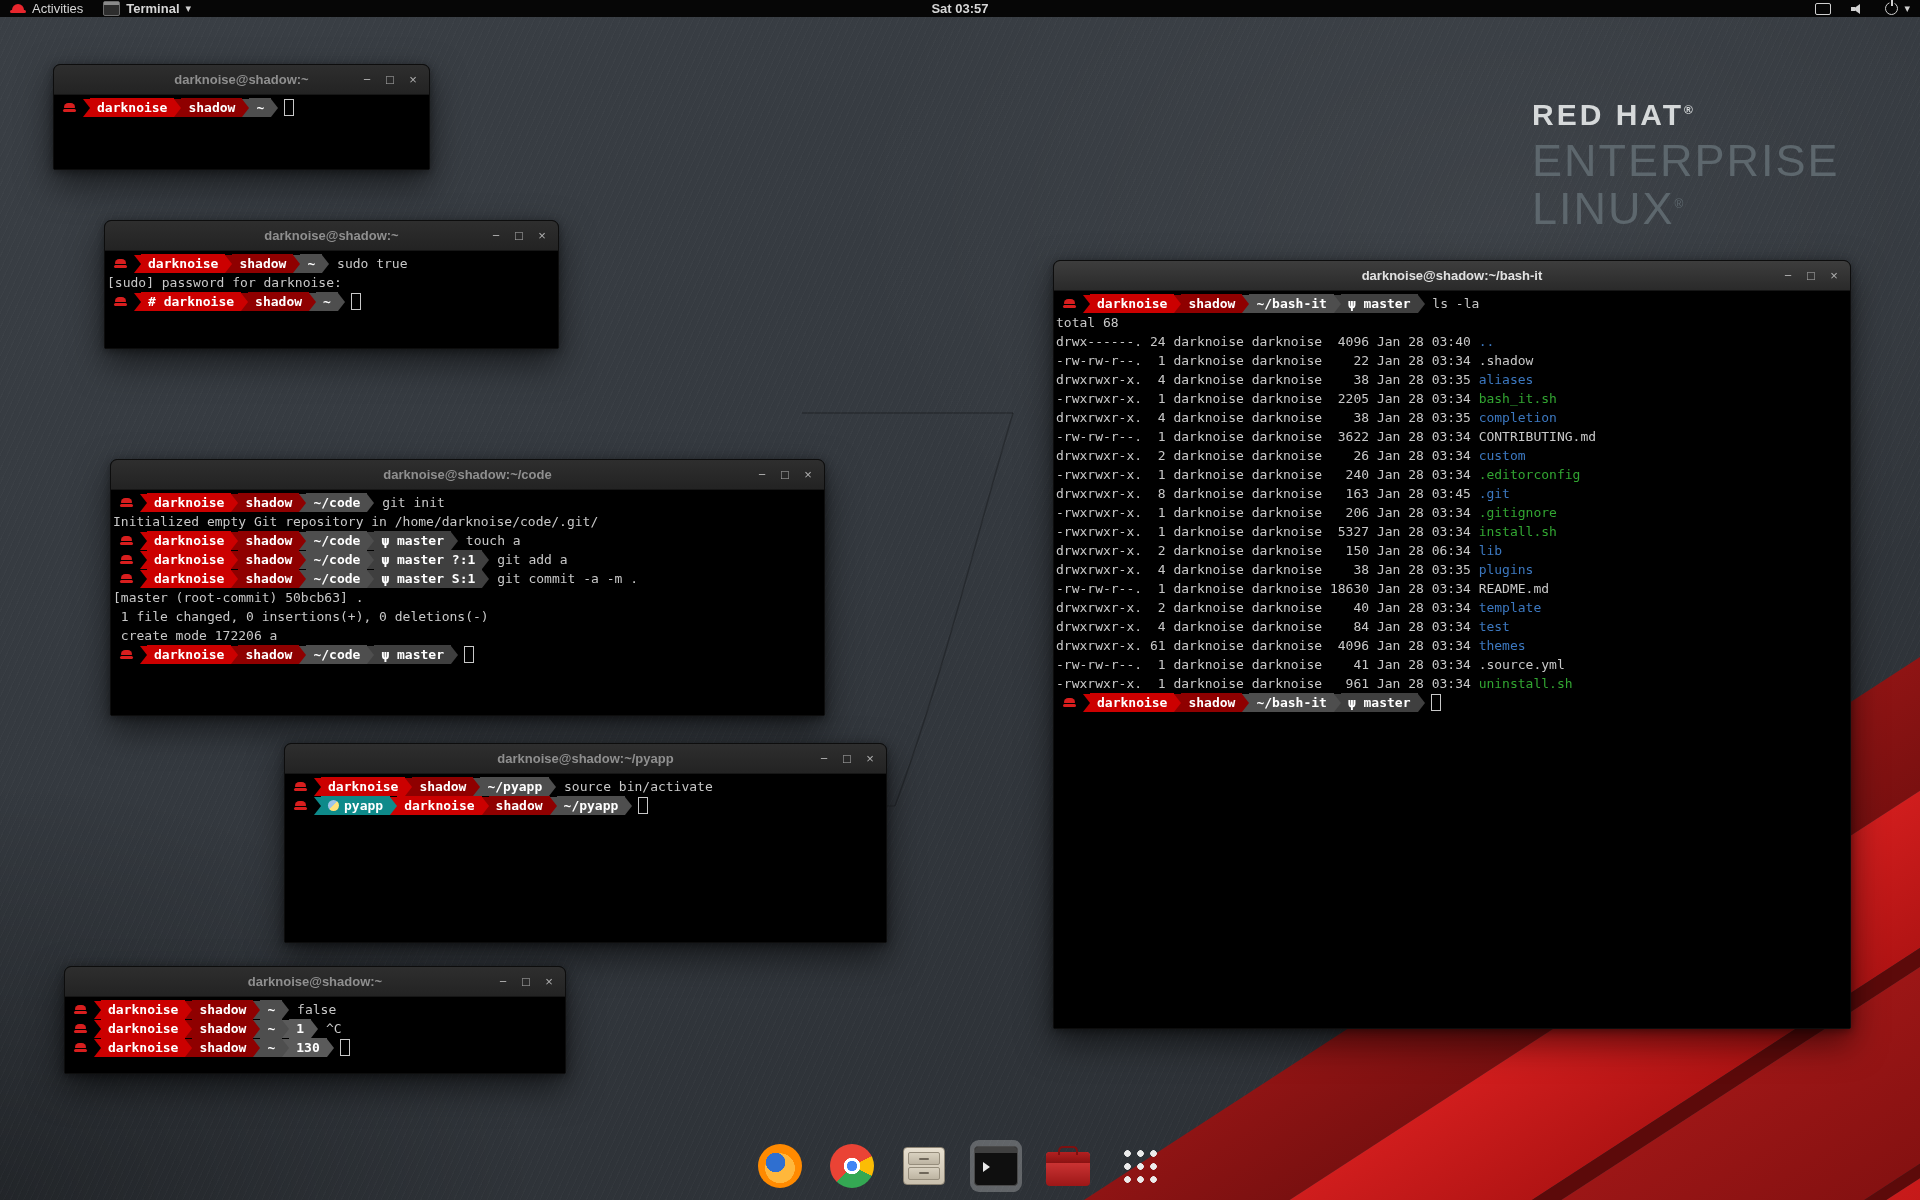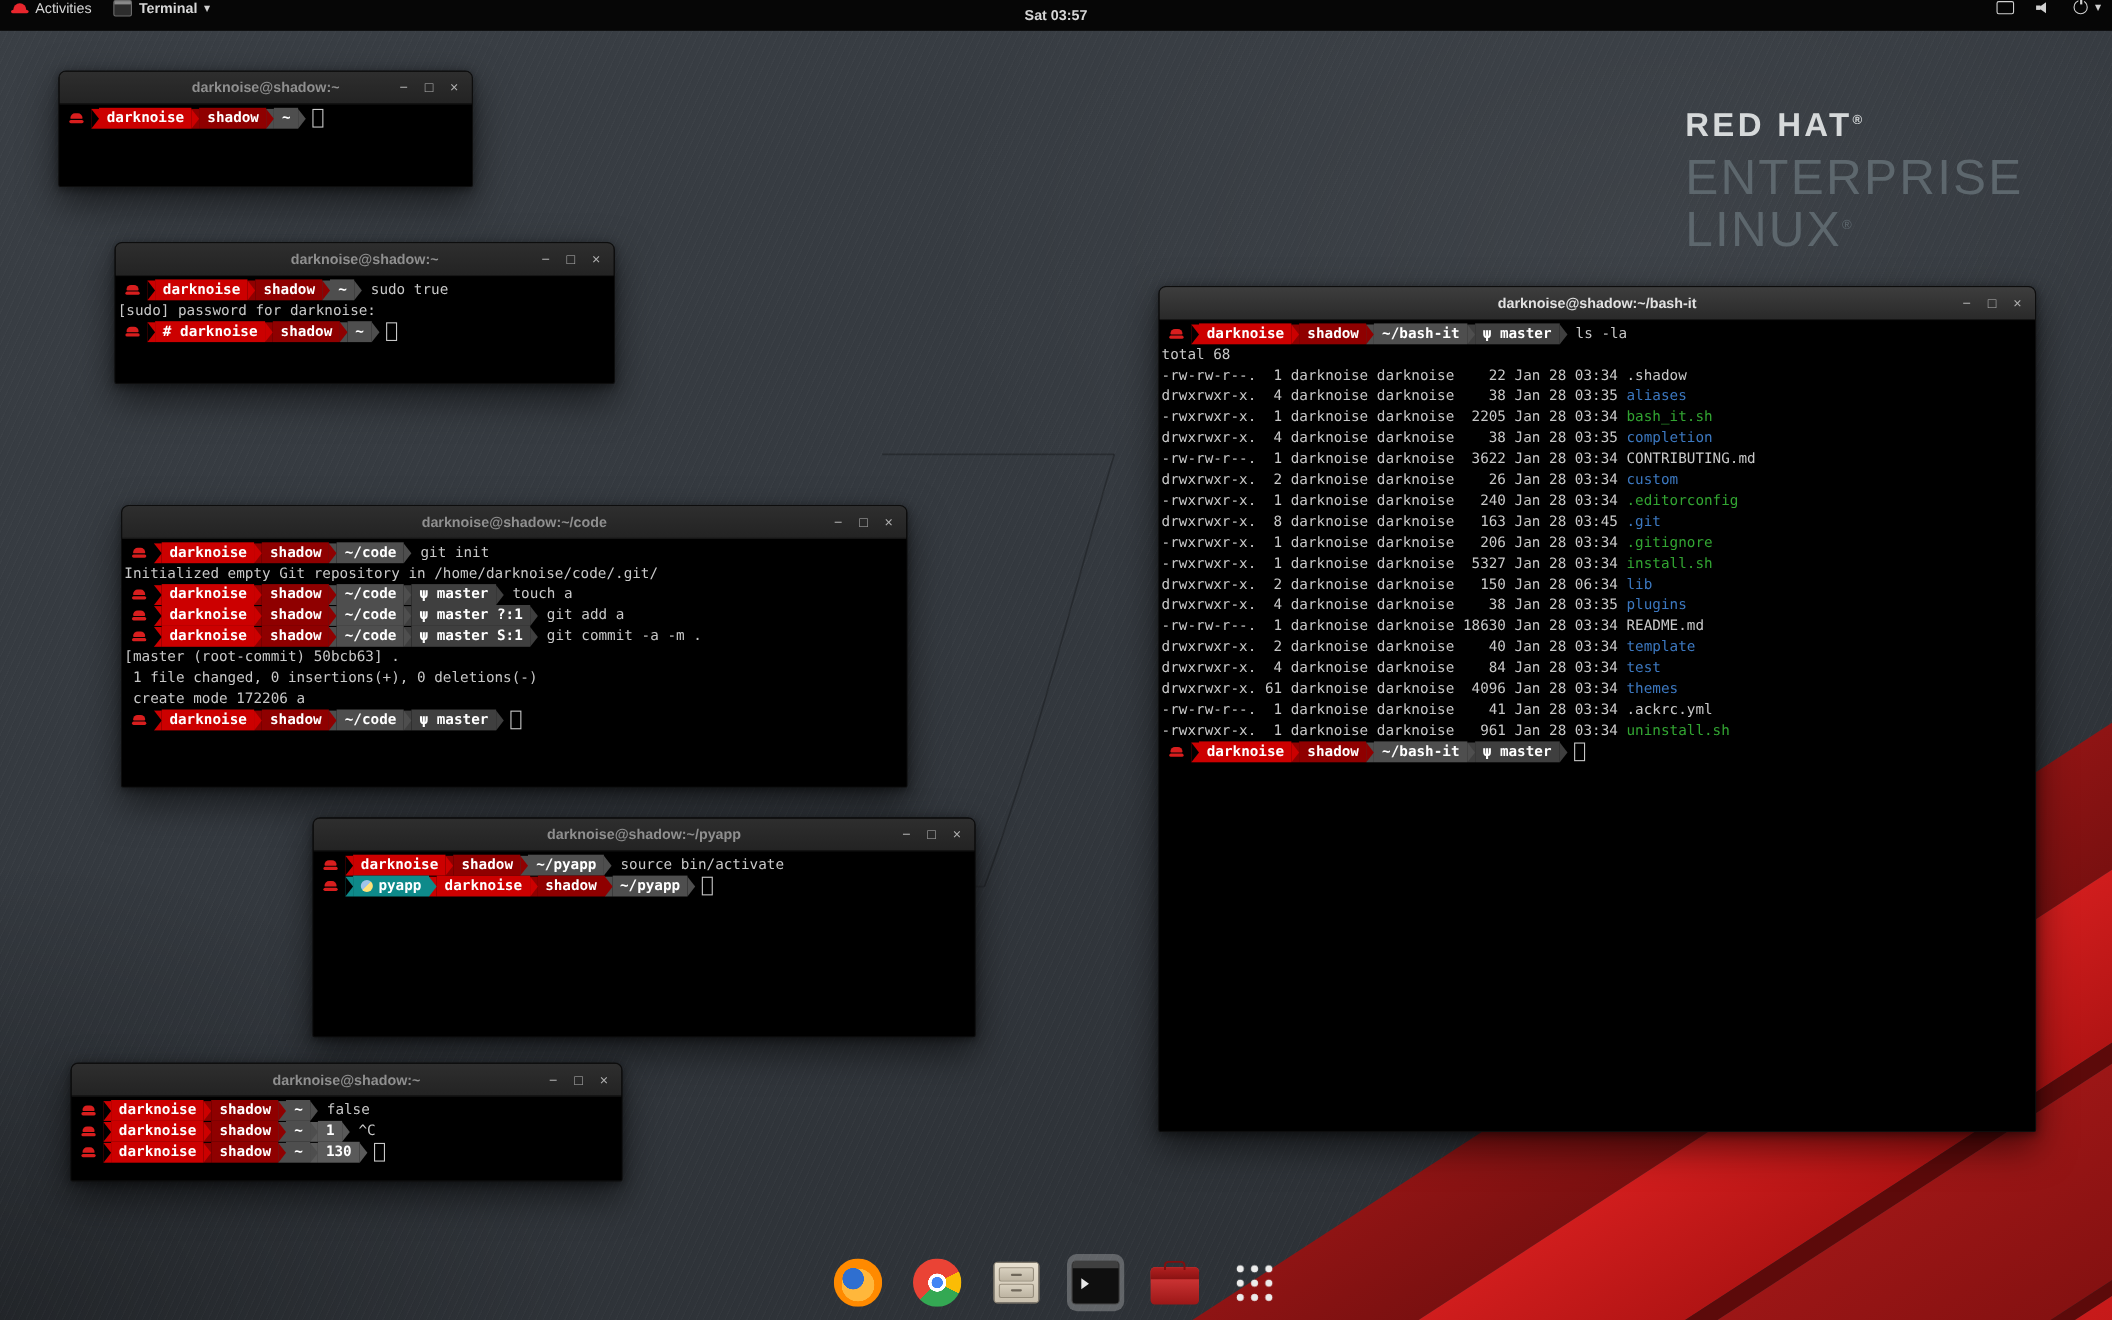--- a/index.html
+++ b/index.html
@@ -7,22 +7,22 @@
   .screen { position:relative; width:1920px; height:1200px; overflow:hidden;
     background:
       radial-gradient(1100px 750px at 78% 18%, rgba(255,255,255,0.045), transparent 60%),
       radial-gradient(900px 700px at 0% 100%, rgba(0,0,0,0.30), transparent 60%),
       linear-gradient(160deg,#3a3f45 0%, #34393f 45%, #2a2e33 100%); }
   .stripes { position:absolute; inset:0; pointer-events:none;
     background:repeating-linear-gradient(115deg, rgba(255,255,255,0.018) 0 1px, rgba(0,0,0,0.02) 1px 2px, transparent 2px 6px); }
   .decor-svg { position:absolute; left:0; top:0; pointer-events:none; }
 
   
-  .topbar { position:absolute; top:0; left:0; right:0; height:28px; background:#060606;
-    color:#d6d6d6; display:flex; align-items:flex-start; font-size:13px; z-index:100; }
+  .topbar { position:absolute; top:0; left:0; right:0; height:17px; background:#060606;
+    color:#d6d6d6; display:flex; align-items:center; font-size:13px; z-index:100; }
   .tb-left, .tb-right { display:flex; align-items:stretch; }
   .tb-right { margin-left:auto; }
   .tb-item { display:flex; align-items:center; gap:6px; padding:0 10px; cursor:pointer; }
   .tb-center { position:absolute; left:50%; transform:translateX(-50%); height:26px;
     display:flex; align-items:center; font-weight:bold; cursor:pointer; }
   .appname { font-weight:bold; }
   .chev { font-size:11px; color:#cfcfcf; }
   .hatmini { position:relative; width:16px; height:12px; display:inline-block; }
   .hatmini::before { content:""; position:absolute; left:2px; top:1px; width:12px; height:6px;
     background:#e8262d; border-radius:6px 6px 0 0; }
@@ -242,37 +242,38 @@
       <span class="wtitle">darknoise@shadow:~/bash-it</span>
       <span class="winbtns">
         <span class="winbtn">−</span>
         <span class="winbtn">□</span>
         <span class="winbtn">×</span>
       </span>
     </div>
     <div class="term">
           <div class="tline"><span class="seg" style="background: rgb(0, 0, 0);"><span class="hatic"></span></span><span class="arr" style="border-left-color: rgb(0, 0, 0); background: rgb(204, 0, 0);"></span><span class="seg" style="background: rgb(204, 0, 0);">darknoise</span><span class="arr" style="border-left-color: rgb(204, 0, 0); background: rgb(143, 0, 0);"></span><span class="seg" style="background: rgb(143, 0, 0);">shadow</span><span class="arr" style="border-left-color: rgb(143, 0, 0); background: rgb(78, 78, 78);"></span><span class="seg" style="background: rgb(78, 78, 78);">~/bash-it</span><span class="arr" style="border-left-color: rgb(78, 78, 78); background: rgb(63, 63, 63);"></span><span class="seg" style="background: rgb(63, 63, 63);">ψ master</span><span class="arr" style="border-left-color: rgb(63, 63, 63);"></span><span class="t"> ls -la</span></div>
           <div class="tline"><span class="t">total 68</span></div>
+          <div class="tline"><span class="t">drwx------. 24 darknoise darknoise  4096 Jan 28 03:40 </span><span class="t fg-dir">..</span></div>
           <div class="tline"><span class="t">-rw-rw-r--.  1 darknoise darknoise    22 Jan 28 03:34 </span><span class="t">.shadow</span></div>
           <div class="tline"><span class="t">drwxrwxr-x.  4 darknoise darknoise    38 Jan 28 03:35 </span><span class="t fg-dir">aliases</span></div>
           <div class="tline"><span class="t">-rwxrwxr-x.  1 darknoise darknoise  2205 Jan 28 03:34 </span><span class="t fg-exec">bash_it.sh</span></div>
           <div class="tline"><span class="t">drwxrwxr-x.  4 darknoise darknoise    38 Jan 28 03:35 </span><span class="t fg-dir">completion</span></div>
           <div class="tline"><span class="t">-rw-rw-r--.  1 darknoise darknoise  3622 Jan 28 03:34 </span><span class="t">CONTRIBUTING.md</span></div>
           <div class="tline"><span class="t">drwxrwxr-x.  2 darknoise darknoise    26 Jan 28 03:34 </span><span class="t fg-dir">custom</span></div>
           <div class="tline"><span class="t">-rwxrwxr-x.  1 darknoise darknoise   240 Jan 28 03:34 </span><span class="t fg-exec">.editorconfig</span></div>
           <div class="tline"><span class="t">drwxrwxr-x.  8 darknoise darknoise   163 Jan 28 03:45 </span><span class="t fg-dir">.git</span></div>
           <div class="tline"><span class="t">-rwxrwxr-x.  1 darknoise darknoise   206 Jan 28 03:34 </span><span class="t fg-exec">.gitignore</span></div>
           <div class="tline"><span class="t">-rwxrwxr-x.  1 darknoise darknoise  5327 Jan 28 03:34 </span><span class="t fg-exec">install.sh</span></div>
           <div class="tline"><span class="t">drwxrwxr-x.  2 darknoise darknoise   150 Jan 28 06:34 </span><span class="t fg-dir">lib</span></div>
           <div class="tline"><span class="t">drwxrwxr-x.  4 darknoise darknoise    38 Jan 28 03:35 </span><span class="t fg-dir">plugins</span></div>
           <div class="tline"><span class="t">-rw-rw-r--.  1 darknoise darknoise 18630 Jan 28 03:34 </span><span class="t">README.md</span></div>
           <div class="tline"><span class="t">drwxrwxr-x.  2 darknoise darknoise    40 Jan 28 03:34 </span><span class="t fg-dir">template</span></div>
           <div class="tline"><span class="t">drwxrwxr-x.  4 darknoise darknoise    84 Jan 28 03:34 </span><span class="t fg-dir">test</span></div>
           <div class="tline"><span class="t">drwxrwxr-x. 61 darknoise darknoise  4096 Jan 28 03:34 </span><span class="t fg-dir">themes</span></div>
-          <div class="tline"><span class="t">-rw-rw-r--.  1 darknoise darknoise    41 Jan 28 03:34 </span><span class="t">.ackrc.yml</span></div>
+          <div class="tline"><span class="t">-rw-rw-r--.  1 darknoise darknoise    41 Jan 28 03:34 </span><span class="t">.source.yml</span></div>
           <div class="tline"><span class="t">-rwxrwxr-x.  1 darknoise darknoise   961 Jan 28 03:34 </span><span class="t fg-exec">uninstall.sh</span></div>
           <div class="tline"><span class="seg" style="background: rgb(0, 0, 0);"><span class="hatic"></span></span><span class="arr" style="border-left-color: rgb(0, 0, 0); background: rgb(204, 0, 0);"></span><span class="seg" style="background: rgb(204, 0, 0);">darknoise</span><span class="arr" style="border-left-color: rgb(204, 0, 0); background: rgb(143, 0, 0);"></span><span class="seg" style="background: rgb(143, 0, 0);">shadow</span><span class="arr" style="border-left-color: rgb(143, 0, 0); background: rgb(78, 78, 78);"></span><span class="seg" style="background: rgb(78, 78, 78);">~/bash-it</span><span class="arr" style="border-left-color: rgb(78, 78, 78); background: rgb(63, 63, 63);"></span><span class="seg" style="background: rgb(63, 63, 63);">ψ master</span><span class="arr" style="border-left-color: rgb(63, 63, 63);"></span><span class="cur"></span></div>
         </div>
   </div>
     </div>
 
   <div class="topbar">
     <div class="tb-left">
       <div class="tb-item">
         <span class="hatmini"></span>

